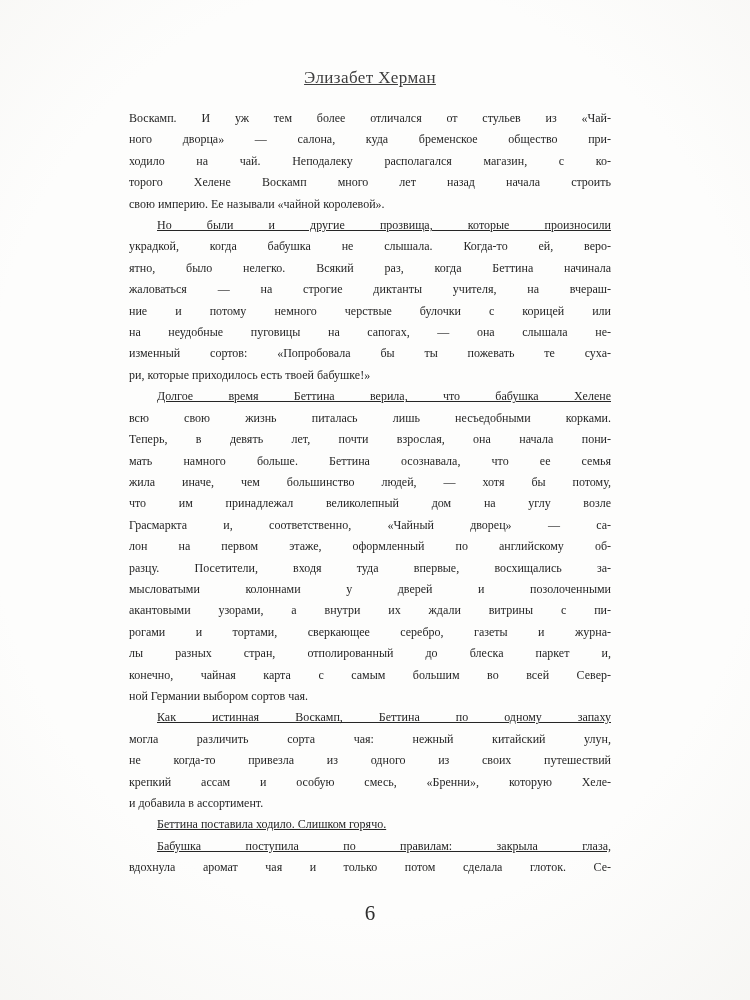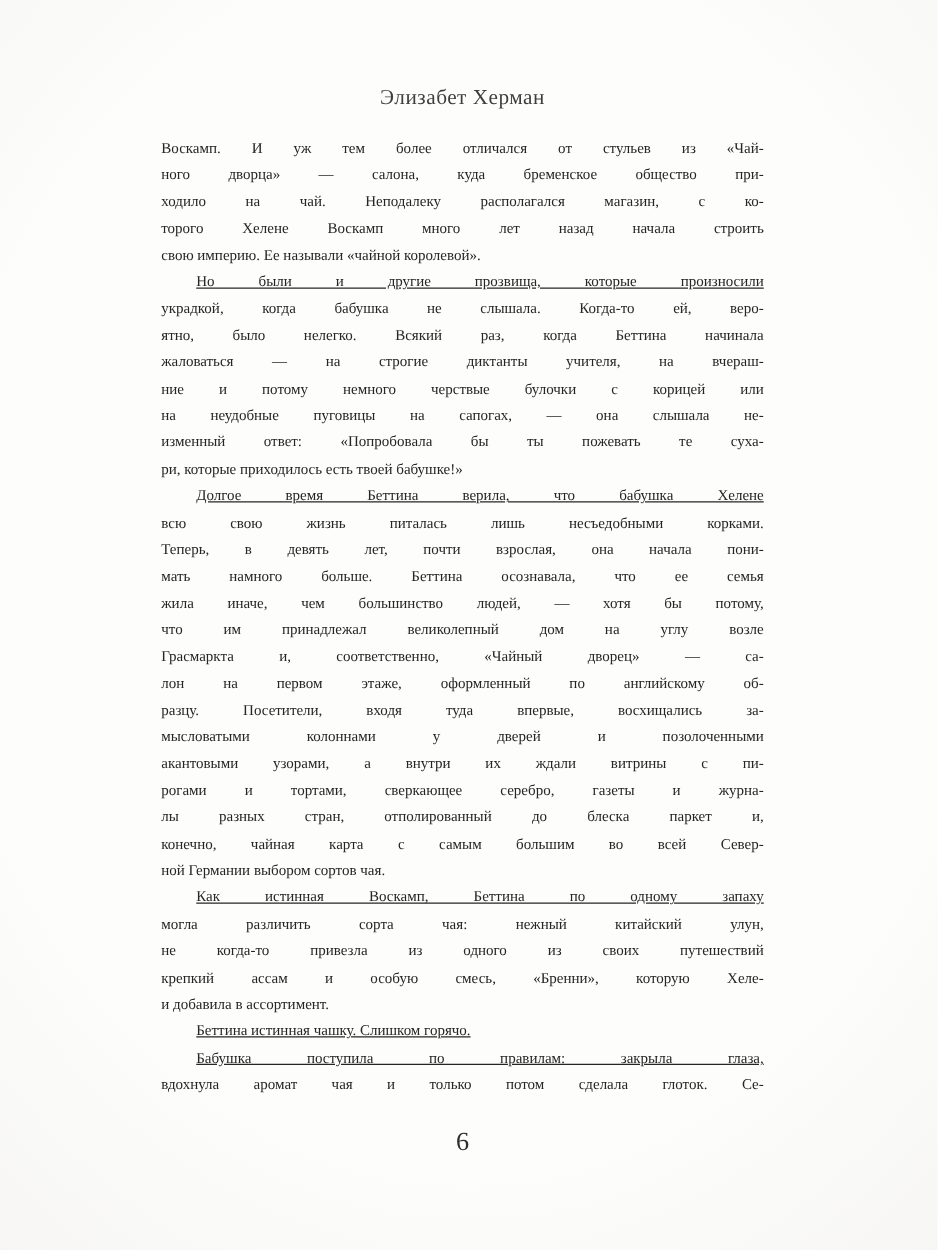--- a/index.html
+++ b/index.html
@@ -21,20 +21,21 @@
   }
   .running-header {
     position: absolute;
     top: 68px;
     left: 129px;
     width: 482px;
     text-align: center;
     font-size: 17px;
     letter-spacing: 0.4px;
     color: #3e3e3e;
+    text-decoration: underline;
   }
   .body-text {
     position: absolute;
     top: 108px;
     left: 129px;
     width: 482px;
     font-size: 12px;
     line-height: 21.4px;
     color: #262626;
   }
@@ -70,21 +71,21 @@
       <div class="line">ного дворца» — салона, куда бременское общество при-</div>
       <div class="line">ходило на чай. Неподалеку располагался магазин, с ко-</div>
       <div class="line">торого Хелене Воскамп много лет назад начала строить</div>
       <div class="line end">свою империю. Ее называли «чайной королевой».</div>
       <div class="line indent">Но были и другие прозвища, которые произносили</div>
       <div class="line">украдкой, когда бабушка не слышала. Когда-то ей, веро-</div>
       <div class="line">ятно, было нелегко. Всякий раз, когда Беттина начинала</div>
       <div class="line">жаловаться — на строгие диктанты учителя, на вчераш-</div>
       <div class="line">ние и потому немного черствые булочки с корицей или</div>
       <div class="line">на неудобные пуговицы на сапогах, — она слышала не-</div>
-      <div class="line">изменный ответ: «Попробовала бы ты пожевать те суха-</div>
+      <div class="line">изменный сортов: «Попробовала бы ты пожевать те суха-</div>
       <div class="line end">ри, которые приходилось есть твоей бабушке!»</div>
       <div class="line indent">Долгое время Беттина верила, что бабушка Хелене</div>
       <div class="line">всю свою жизнь питалась лишь несъедобными корками.</div>
       <div class="line">Теперь, в девять лет, почти взрослая, она начала пони-</div>
       <div class="line">мать намного больше. Беттина осознавала, что ее семья</div>
       <div class="line">жила иначе, чем большинство людей, — хотя бы потому,</div>
       <div class="line">что им принадлежал великолепный дом на углу возле</div>
       <div class="line">Грасмаркта и, соответственно, «Чайный дворец» — са-</div>
       <div class="line">лон на первом этаже, оформленный по английскому об-</div>
       <div class="line">разцу. Посетители, входя туда впервые, восхищались за-</div>
@@ -92,19 +93,19 @@
       <div class="line">акантовыми узорами, а внутри их ждали витрины с пи-</div>
       <div class="line">рогами и тортами, сверкающее серебро, газеты и журна-</div>
       <div class="line">лы разных стран, отполированный до блеска паркет и,</div>
       <div class="line">конечно, чайная карта с самым большим во всей Север-</div>
       <div class="line end">ной Германии выбором сортов чая.</div>
       <div class="line indent">Как истинная Воскамп, Беттина по одному запаху</div>
       <div class="line">могла различить сорта чая: нежный китайский улун,</div>
       <div class="line">не когда-то привезла из одного из своих путешествий</div>
       <div class="line">крепкий ассам и особую смесь, «Бренни», которую Хеле-</div>
       <div class="line end">и добавила в ассортимент.</div>
-      <div class="line indent end">Беттина истинная чашку. Слишком горячо.</div>
+      <div class="line indent end">Беттина поставила ходило. Слишком горячо.</div>
       <div class="line indent">Бабушка поступила по правилам: закрыла глаза,</div>
       <div class="line">вдохнула аромат чая и только потом сделала глоток. Се-</div>
     </div>
 
   <div class="page-number">6</div>
 </div>
 
 </body></html>

